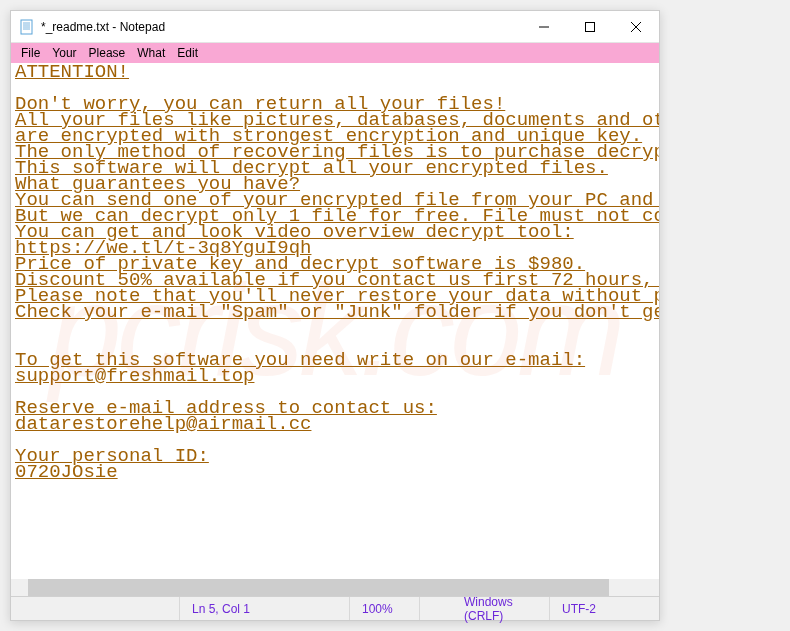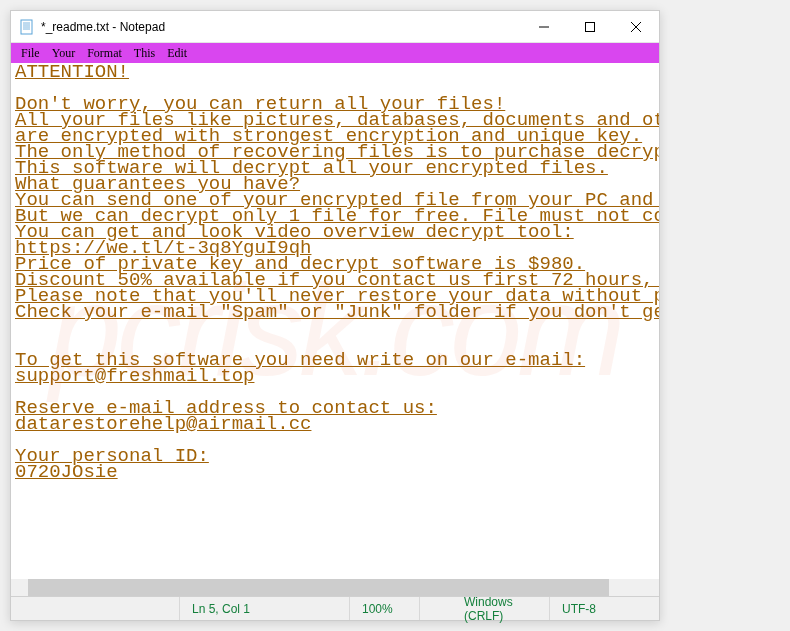--- a/index.html
+++ b/index.html
@@ -61,22 +61,21 @@
       font-size: 10px;
       color: #000;
       cursor: pointer;
     }
     .menubar {
       height: 20px;
       display: flex;
       align-items: center;
       padding: 0 4px;
       font-size: 12px;
-      background: #d946ef;
-      font-family: Liberation Serif, serif;
+      background: #f9a8d4;
     }
     .menu-item {
       padding: 1px 6px;
       cursor: pointer;
     }
     .content {
       flex: 1;
       overflow: hidden;
       position: relative;
       background: #ffffff;
@@ -126,21 +125,21 @@
       height: 17px;
       background: #f0f0f0;
     }
     .statusbar {
       height: 24px;
       background: #f0f0f0;
       border-top: 1px solid #d0d0d0;
       display: flex;
       align-items: center;
       font-size: 12px;
-      color: #15803d;
+      color: #6d28d9;
     }
     .status-cell {
       padding: 0 12px;
       border-left: 1px solid #d8d8d8;
       height: 100%;
       display: flex;
       align-items: center;
     }
     .status-spacer {
       flex: 1;
@@ -196,22 +195,22 @@
             <line x1="0" y1="0" x2="10" y2="10" stroke="#000" stroke-width="1"></line>
             <line x1="10" y1="0" x2="0" y2="10" stroke="#000" stroke-width="1"></line>
           </svg>
       </button>
     </div>
   </div>
 
   <div class="menubar">
     <span class="menu-item">File</span>
     <span class="menu-item">Your</span>
-    <span class="menu-item">Format</span>
-    <span class="menu-item">This</span>
+    <span class="menu-item">Please</span>
+    <span class="menu-item">What</span>
     <span class="menu-item">Edit</span>
   </div>
 
   <div class="content">
     <div class="text-area">ATTENTION!
 
 Don't worry, you can return all your files!
 All your files like pictures, databases, documents and other important
 are encrypted with strongest encryption and unique key.
 The only method of recovering files is to purchase decrypt tool and unique key for you.
@@ -240,16 +239,16 @@
     </div>
     <div class="scrollbar-corner"></div>
     <div class="watermark">pcrisk.com</div>
   </div>
 
   <div class="statusbar">
     <div class="status-spacer"></div>
     <div class="status-cell ln">Ln 5, Col 1</div>
     <div class="status-cell zoom">100%</div>
     <div class="status-cell eol">Windows (CRLF)</div>
-    <div class="status-cell enc">UTF-8</div>
+    <div class="status-cell enc">UTF-2</div>
   </div>
 
 </div>
 
 </body></html>

